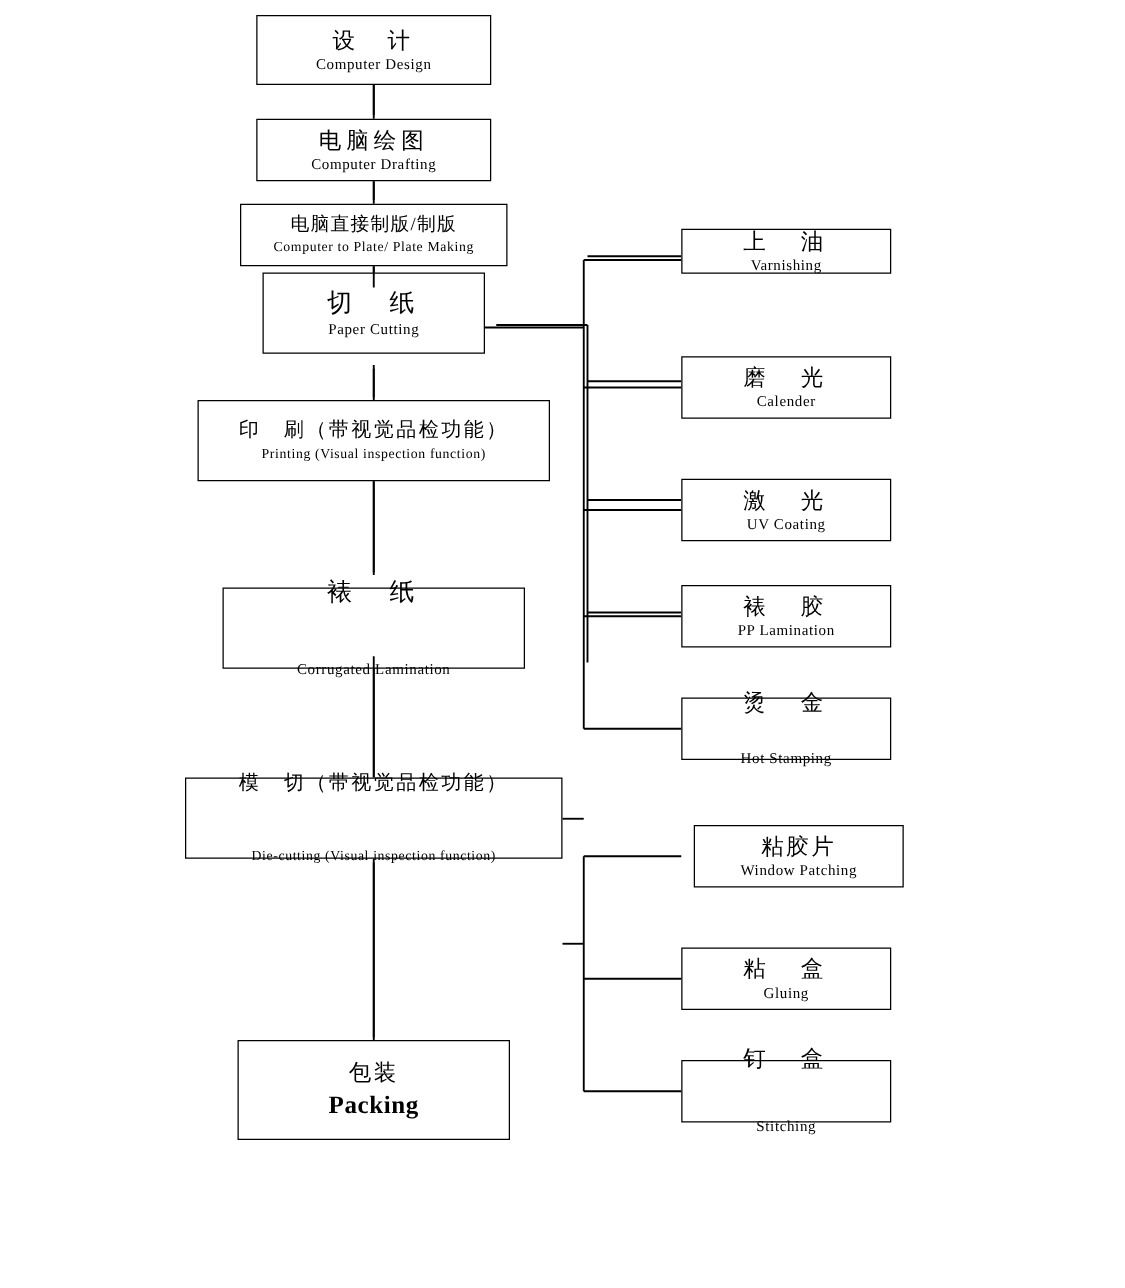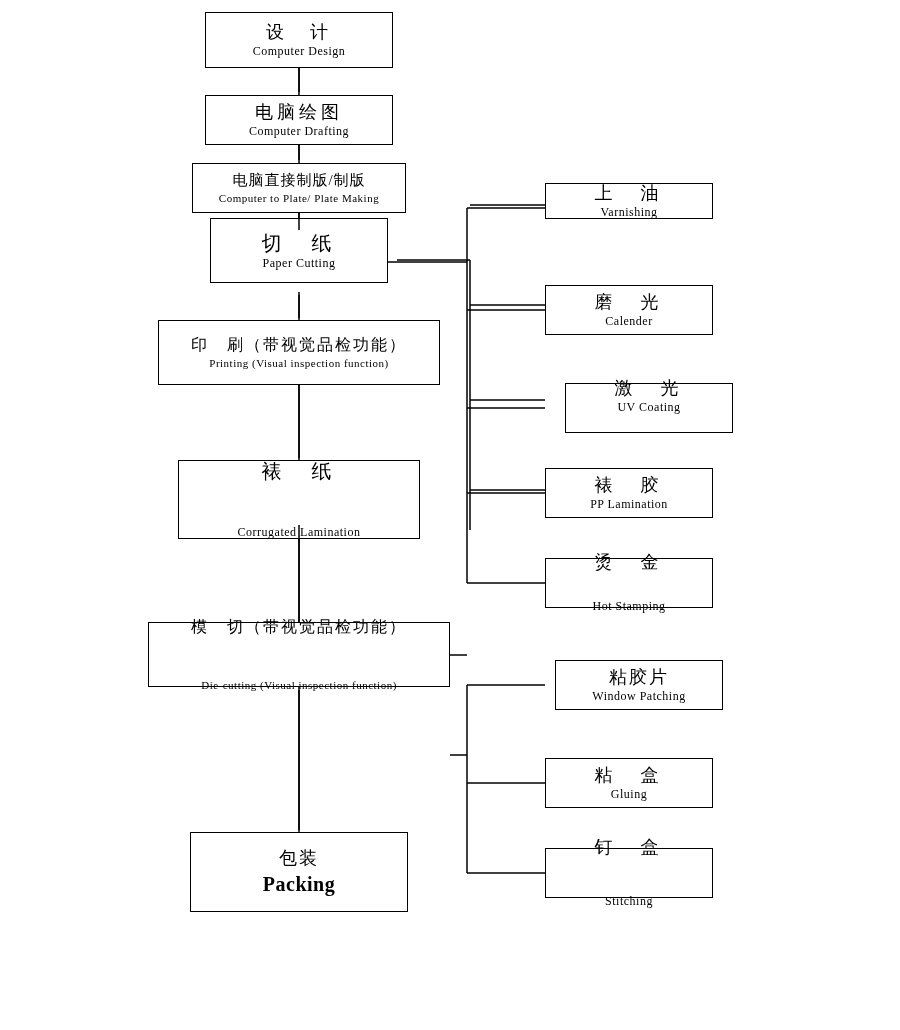--- a/index.html
+++ b/index.html
@@ -20,21 +20,21 @@
 
     .node {
       position: absolute;
       border: 1.5px solid #000;
       text-align: center;
       display: flex;
       flex-direction: column;
       align-items: center;
       justify-content: center;
       background: #fff;
-      padding: 16px 6px;
+      padding: 0 6px;
     }
 
     .node .cn {
       font-size: 18px;
       letter-spacing: 4px;
       line-height: 1.3;
     }
 
     .node .en {
       font-size: 12px;
@@ -112,21 +112,21 @@
   <div class="node" style="left:210px; top:218px; width:178px; height:65px;">
     <span class="cn" style="font-size:20px; letter-spacing:5px;">切　纸</span>
     <span class="en">Paper Cutting</span>
   </div>
 
   <div class="node" style="left:158px; top:320px; width:282px; height:65px;">
     <span class="cn" style="font-size:16px; letter-spacing:2px;">印　刷（带视觉品检功能）</span>
     <span class="en" style="font-size:11px;">Printing (Visual inspection function)</span>
   </div>
 
-  <div class="node" style="left:178px; top:460px; width:242px; height:79px;gap:41px;">
+  <div class="node" style="left:178px; top:470px; width:242px; height:65px;gap:41px;">
     <span class="cn" style="font-size:20px; letter-spacing:5px;">裱　纸</span>
     <span class="en">Corrugated Lamination</span>
   </div>
 
   <div class="node" style="left:148px; top:622px; width:302px; height:65px;gap:40px;">
     <span class="cn" style="font-size:16px; letter-spacing:2px;">模　切（带视觉品检功能）</span>
     <span class="en" style="font-size:11px;">Die-cutting (Visual inspection function)</span>
   </div>
 
   <div class="node large" style="left:190px; top:832px; width:218px; height:80px;">
@@ -137,21 +137,21 @@
   <div class="node" style="left:545px; top:183px; width:168px; height:36px;">
     <span class="cn" style="font-size:18px; letter-spacing:5px;">上　油</span>
     <span class="en">Varnishing</span>
   </div>
 
   <div class="node" style="left:545px; top:285px; width:168px; height:50px;">
     <span class="cn" style="font-size:18px; letter-spacing:5px;">磨　光</span>
     <span class="en">Calender</span>
   </div>
 
-  <div class="node" style="left:565px; top:383px; width:168px; height:50px;justify-content:flex-end;">
+  <div class="node" style="left:545px; top:383px; width:168px; height:50px;">
     <span class="cn" style="font-size:18px; letter-spacing:5px;">激　光</span>
     <span class="en">UV Coating</span>
   </div>
 
   <div class="node" style="left:545px; top:468px; width:168px; height:50px;">
     <span class="cn" style="font-size:18px; letter-spacing:5px;">裱　胶</span>
     <span class="en">PP Lamination</span>
   </div>
 
   <div class="node" style="left:545px; top:558px; width:168px; height:50px;gap:25px;">

